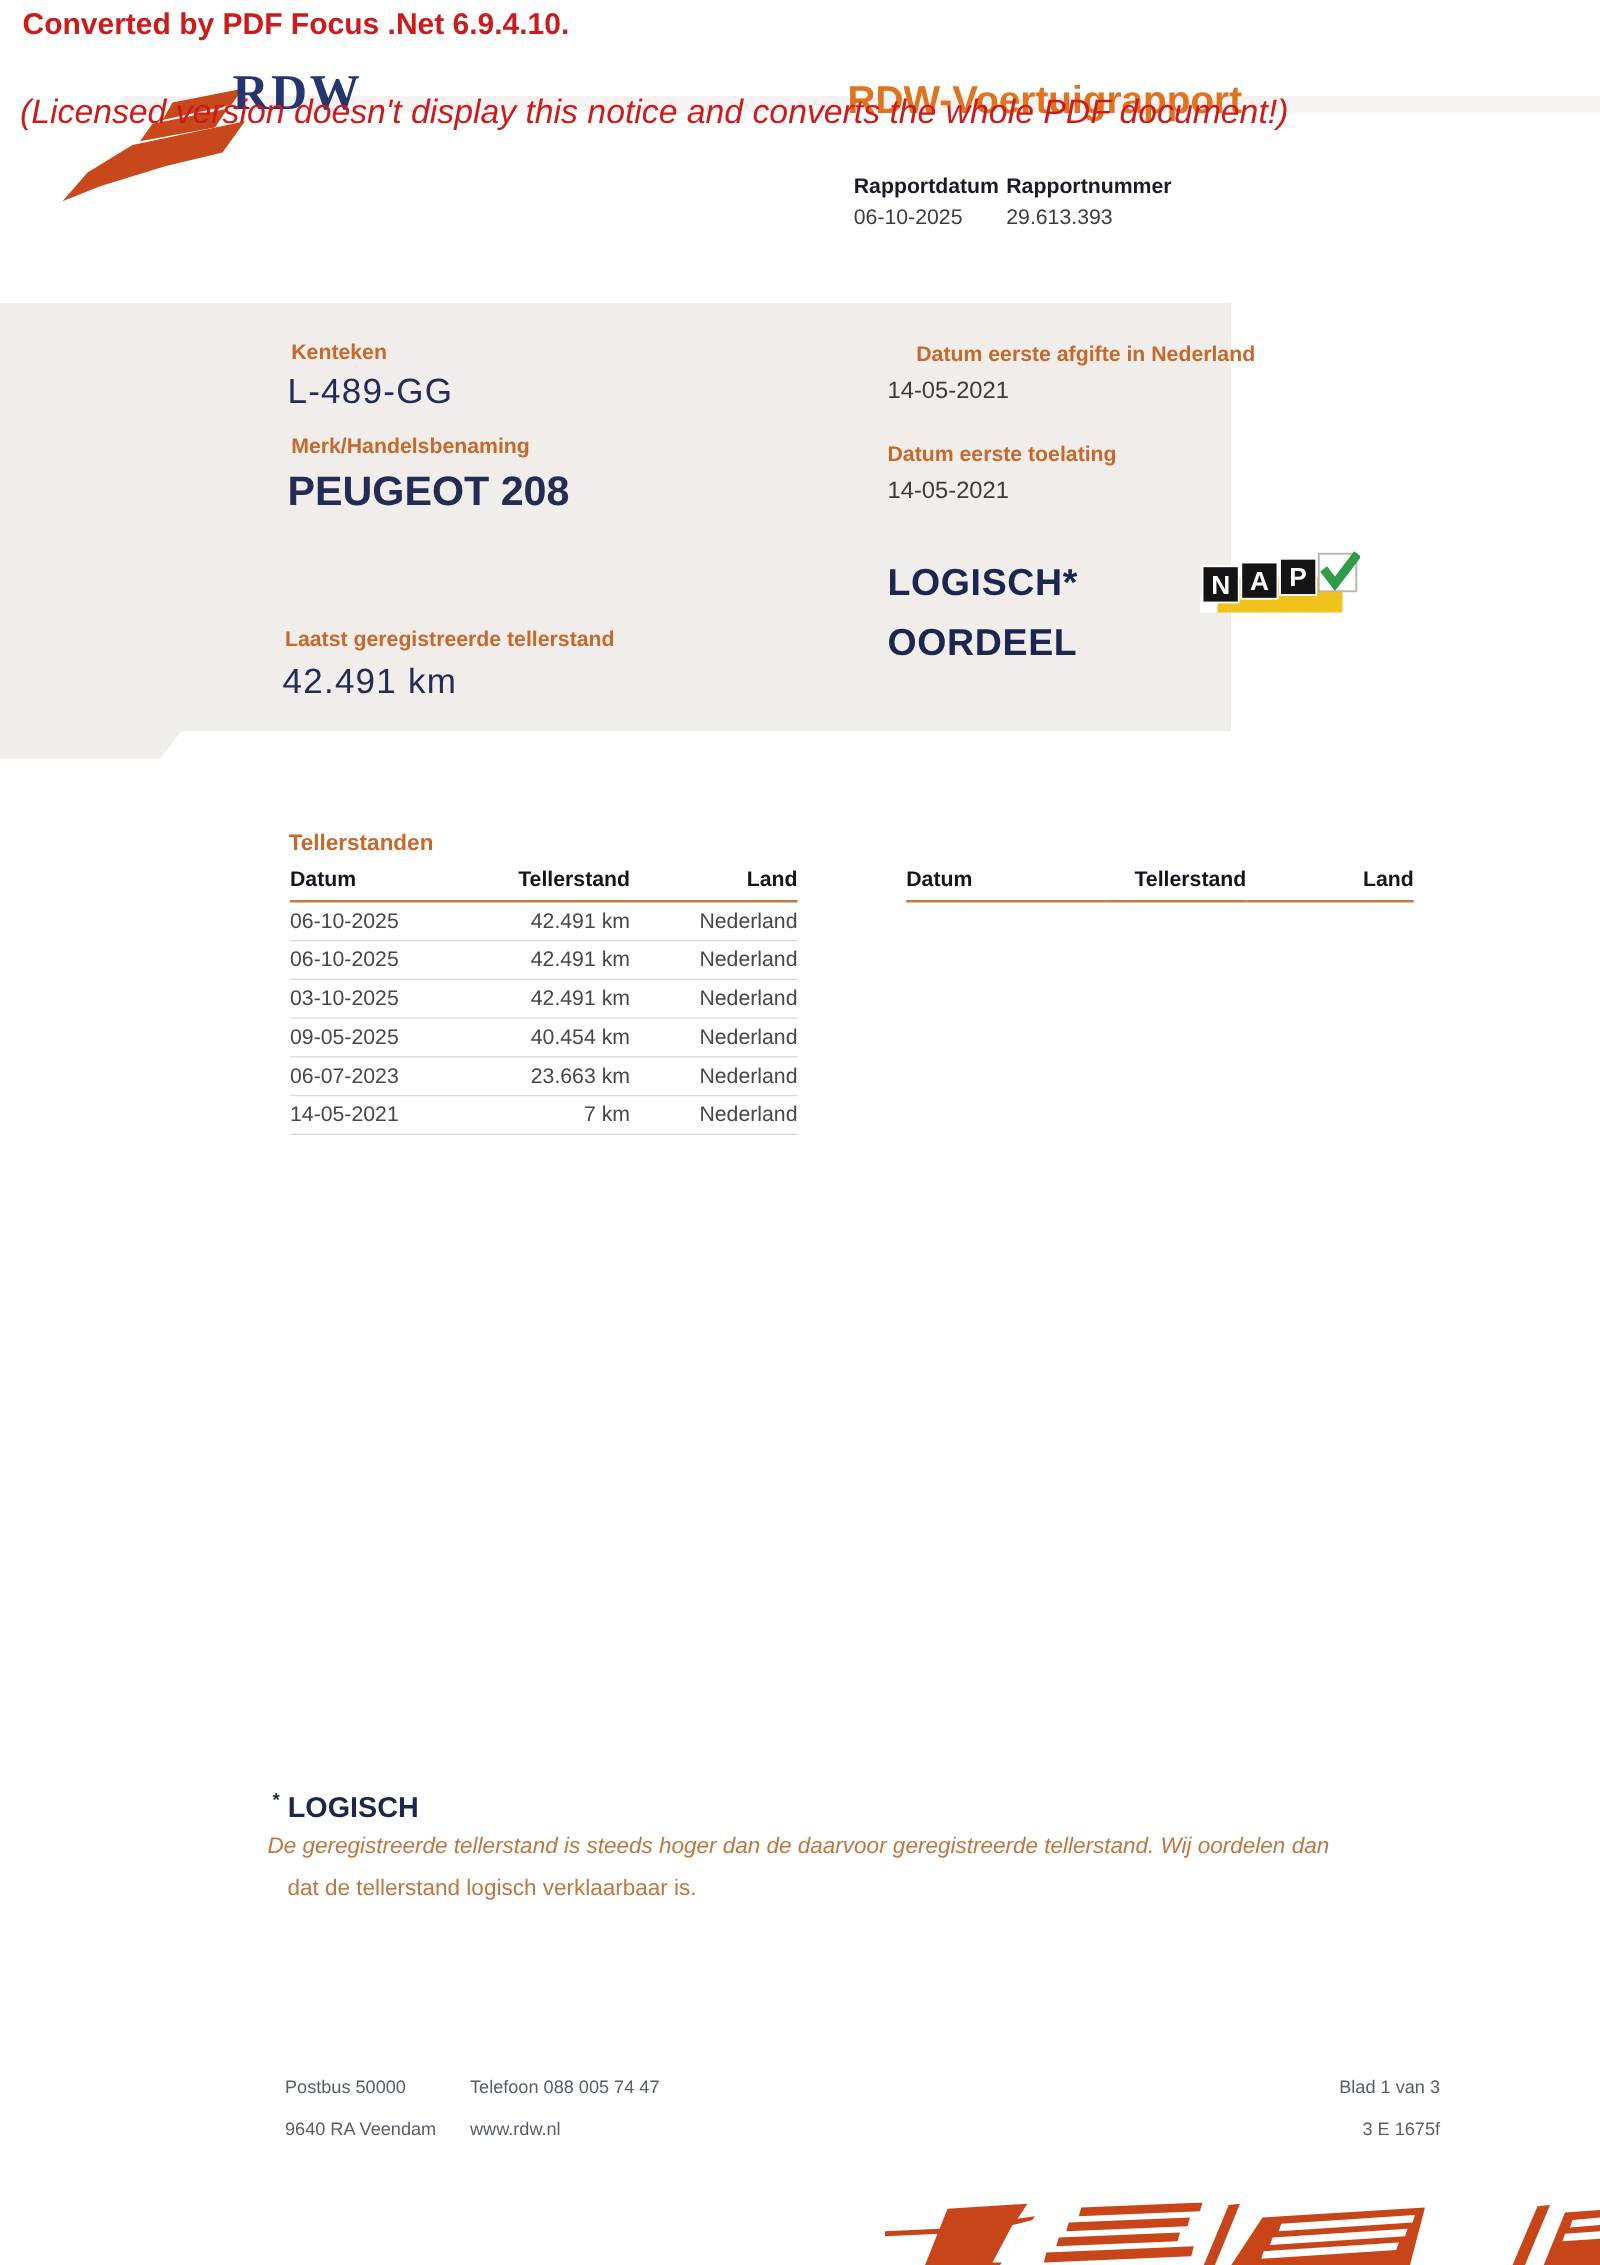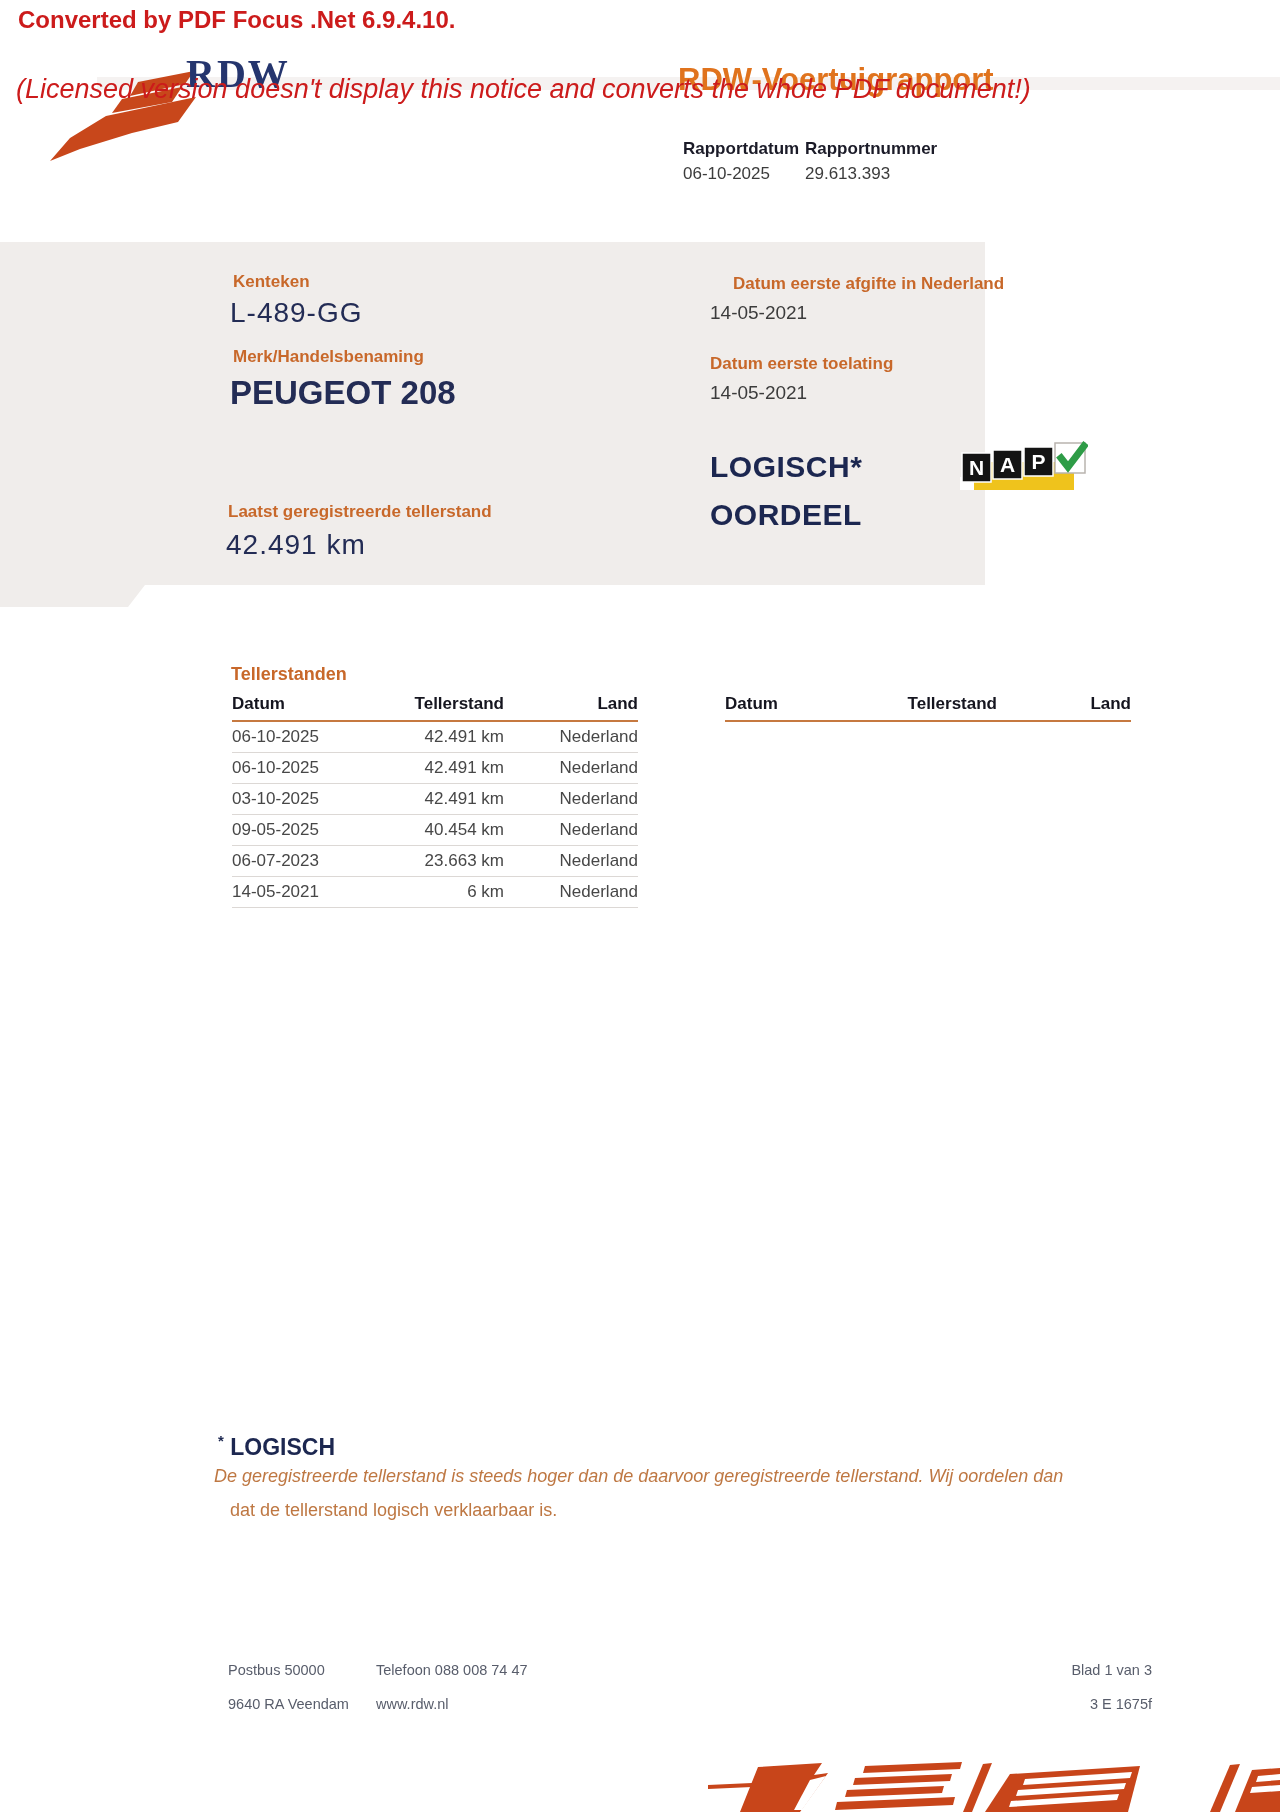--- a/index.html
+++ b/index.html
@@ -163,21 +163,21 @@
 
 
   <tr>
     <td>06-07-2023</td>
     <td class="num">23.663 km</td>
     <td class="num">Nederland</td>
   </tr>
 
   <tr>
     <td>14-05-2021</td>
-    <td class="num">6 km</td>
+    <td class="num">7 km</td>
     <td class="num">Nederland</td>
   </tr>
 </tbody>
 </table>
 
 <table class="tbl" style="left:725px;">
   <colgroup>
       <col style="width:160px">
       <col style="width:112px">
       <col style="width:134px">
@@ -191,21 +191,21 @@
   </thead>
   <tbody></tbody>
 </table>
 
 <div class="abs note-title"><sup>*</sup> <span>LOGISCH</span></div>
 <div class="abs note-line" style="left:214px;top:1466px;font-style:italic;">De geregistreerde tellerstand is steeds hoger dan de daarvoor geregistreerde tellerstand. Wij oordelen dan</div>
 <div class="abs note-line" style="left:230px;top:1500px;">dat de tellerstand logisch verklaarbaar is.</div>
 
 <div class="abs foot" style="left:228px;top:1662px;">Postbus 50000</div>
 <div class="abs foot" style="left:228px;top:1696px;">9640 RA Veendam</div>
-<div class="abs foot" style="left:376px;top:1662px;">Telefoon 088 008 74 47</div>
+<div class="abs foot" style="left:376px;top:1662px;">Telefoon 088 005 74 47</div>
 <div class="abs foot" style="left:376px;top:1696px;">www.rdw.nl</div>
 <div class="abs foot" style="right:128px;top:1662px;">Blad 1 van 3</div>
 <div class="abs foot" style="right:128px;top:1696px;">3 E 1675f</div>
 
 <svg class="abs bottom-art" width="580" height="50" viewBox="0 0 580 50">
   <g fill="#C8451A">
     <polygon points="8,23 52,21 52,25 8,27"></polygon>
     <polygon points="58,5 122,1 114,13 128,11 100,50 40,50"></polygon>
     <polygon points="165,4 262,0 260,7 163,11"></polygon>
     <polygon points="155,16 252,12 250,19 153,23"></polygon>

